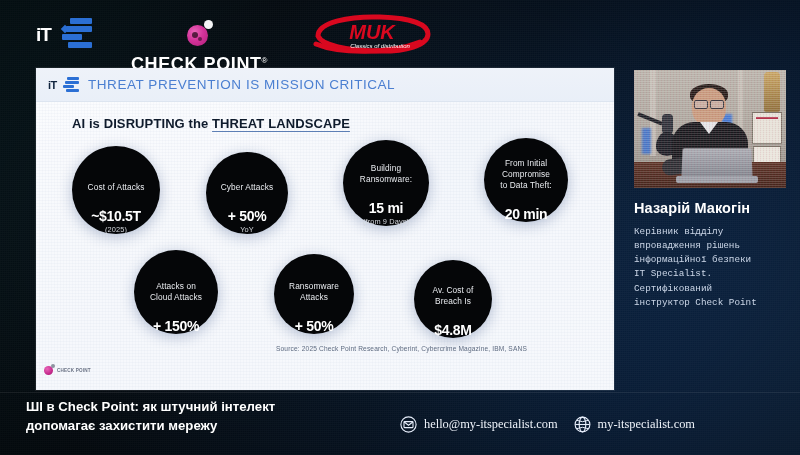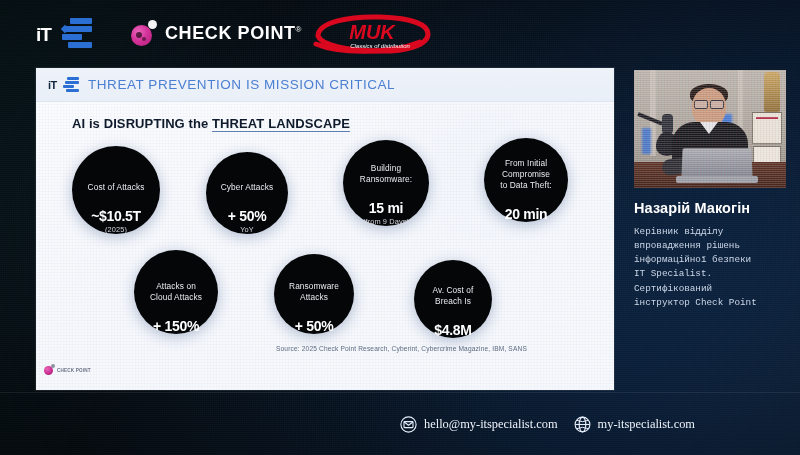--- a/index.html
+++ b/index.html
@@ -35,21 +35,21 @@
   .it-logo{position:relative;width:62px;height:34px;}
   .it-text{position:absolute;left:0;top:8px;color:#fff;font-weight:bold;font-size:19px;letter-spacing:-1px;font-family:"Liberation Sans",sans-serif;}
   .it-blocks{position:absolute;left:26px;top:2px;width:34px;height:30px;}
   .it-blocks i{position:absolute;display:block;background:#2b6fd4;height:6px;border-radius:1px;}
   .it-blocks i:nth-child(1){left:8px;top:0;width:22px;}
   .it-blocks i:nth-child(2){left:4px;top:8px;width:26px;}
   .it-blocks i:nth-child(3){left:0px;top:16px;width:20px;}
   .it-blocks i:nth-child(4){left:6px;top:24px;width:24px;}
   .it-dot{position:absolute;left:26px;top:10px;width:6px;height:6px;background:#2b6fd4;transform:rotate(45deg);}
 
-  .cp-logo{position:absolute;left:131px;top:20px;display:flex;align-items:center;gap:8px;}
+  .cp-logo{position:absolute;left:131px;top:20px;display:flex;align-items:center;gap:8px;flex-direction:column;}
   .cp-mark{position:relative;width:26px;height:26px;}
   .cp-mark .ball{position:absolute;left:0;bottom:0;width:21px;height:21px;border-radius:50%;
      background:radial-gradient(circle at 35% 32%, #e965b8 0%, #d4339a 45%, #b11e78 100%);}
   .cp-mark .ball::after{content:"";position:absolute;left:5px;top:7px;width:6px;height:6px;border-radius:50%;background:#2a0a1c;opacity:.75;}
   .cp-mark .ball::before{content:"";position:absolute;left:11px;top:12px;width:4px;height:4px;border-radius:50%;background:#2a0a1c;opacity:.6;}
   .cp-mark .bub{position:absolute;right:0;top:0;width:9px;height:9px;border-radius:50%;background:#f4f4f6;}
   .cp-text{color:#fff;font-weight:bold;font-size:18px;letter-spacing:.6px;white-space:nowrap;}
   .cp-tm{font-size:8px;vertical-align:super;font-weight:normal;}
 
   .muk-logo{position:absolute;left:310px;top:14px;width:125px;height:40px;}
@@ -285,20 +285,22 @@
   <div class="spk">
     <div class="spk-name">Назарій Макогін</div>
     <div class="spk-role" style="white-space:pre-line">Керівник відділу
 впровадження рішень
 інформаційної безпеки
 IT Specialist. Сертифікований
 інструктор Check Point</div>
   </div>
 
   <div class="botsep"></div>
+  <div class="bot-title" style="white-space:pre-line">ШІ в Check Point: як штучний інтелект
+допомагає захистити мережу</div>
 
   <div class="contacts">
     <div class="contact">
       <span class="cicon">
         <svg width="17" height="17" viewBox="0 0 17 17">
           <circle cx="8.5" cy="8.5" r="7.6" fill="none" stroke="#e7eefb" stroke-width="1.1"></circle>
           <rect x="4" y="5.6" width="9" height="6" fill="none" stroke="#e7eefb" stroke-width="1.1" rx=".6"></rect>
           <path d="M4.2 6 L8.5 9.2 L12.8 6" fill="none" stroke="#e7eefb" stroke-width="1.1"></path>
         </svg>
       </span>

